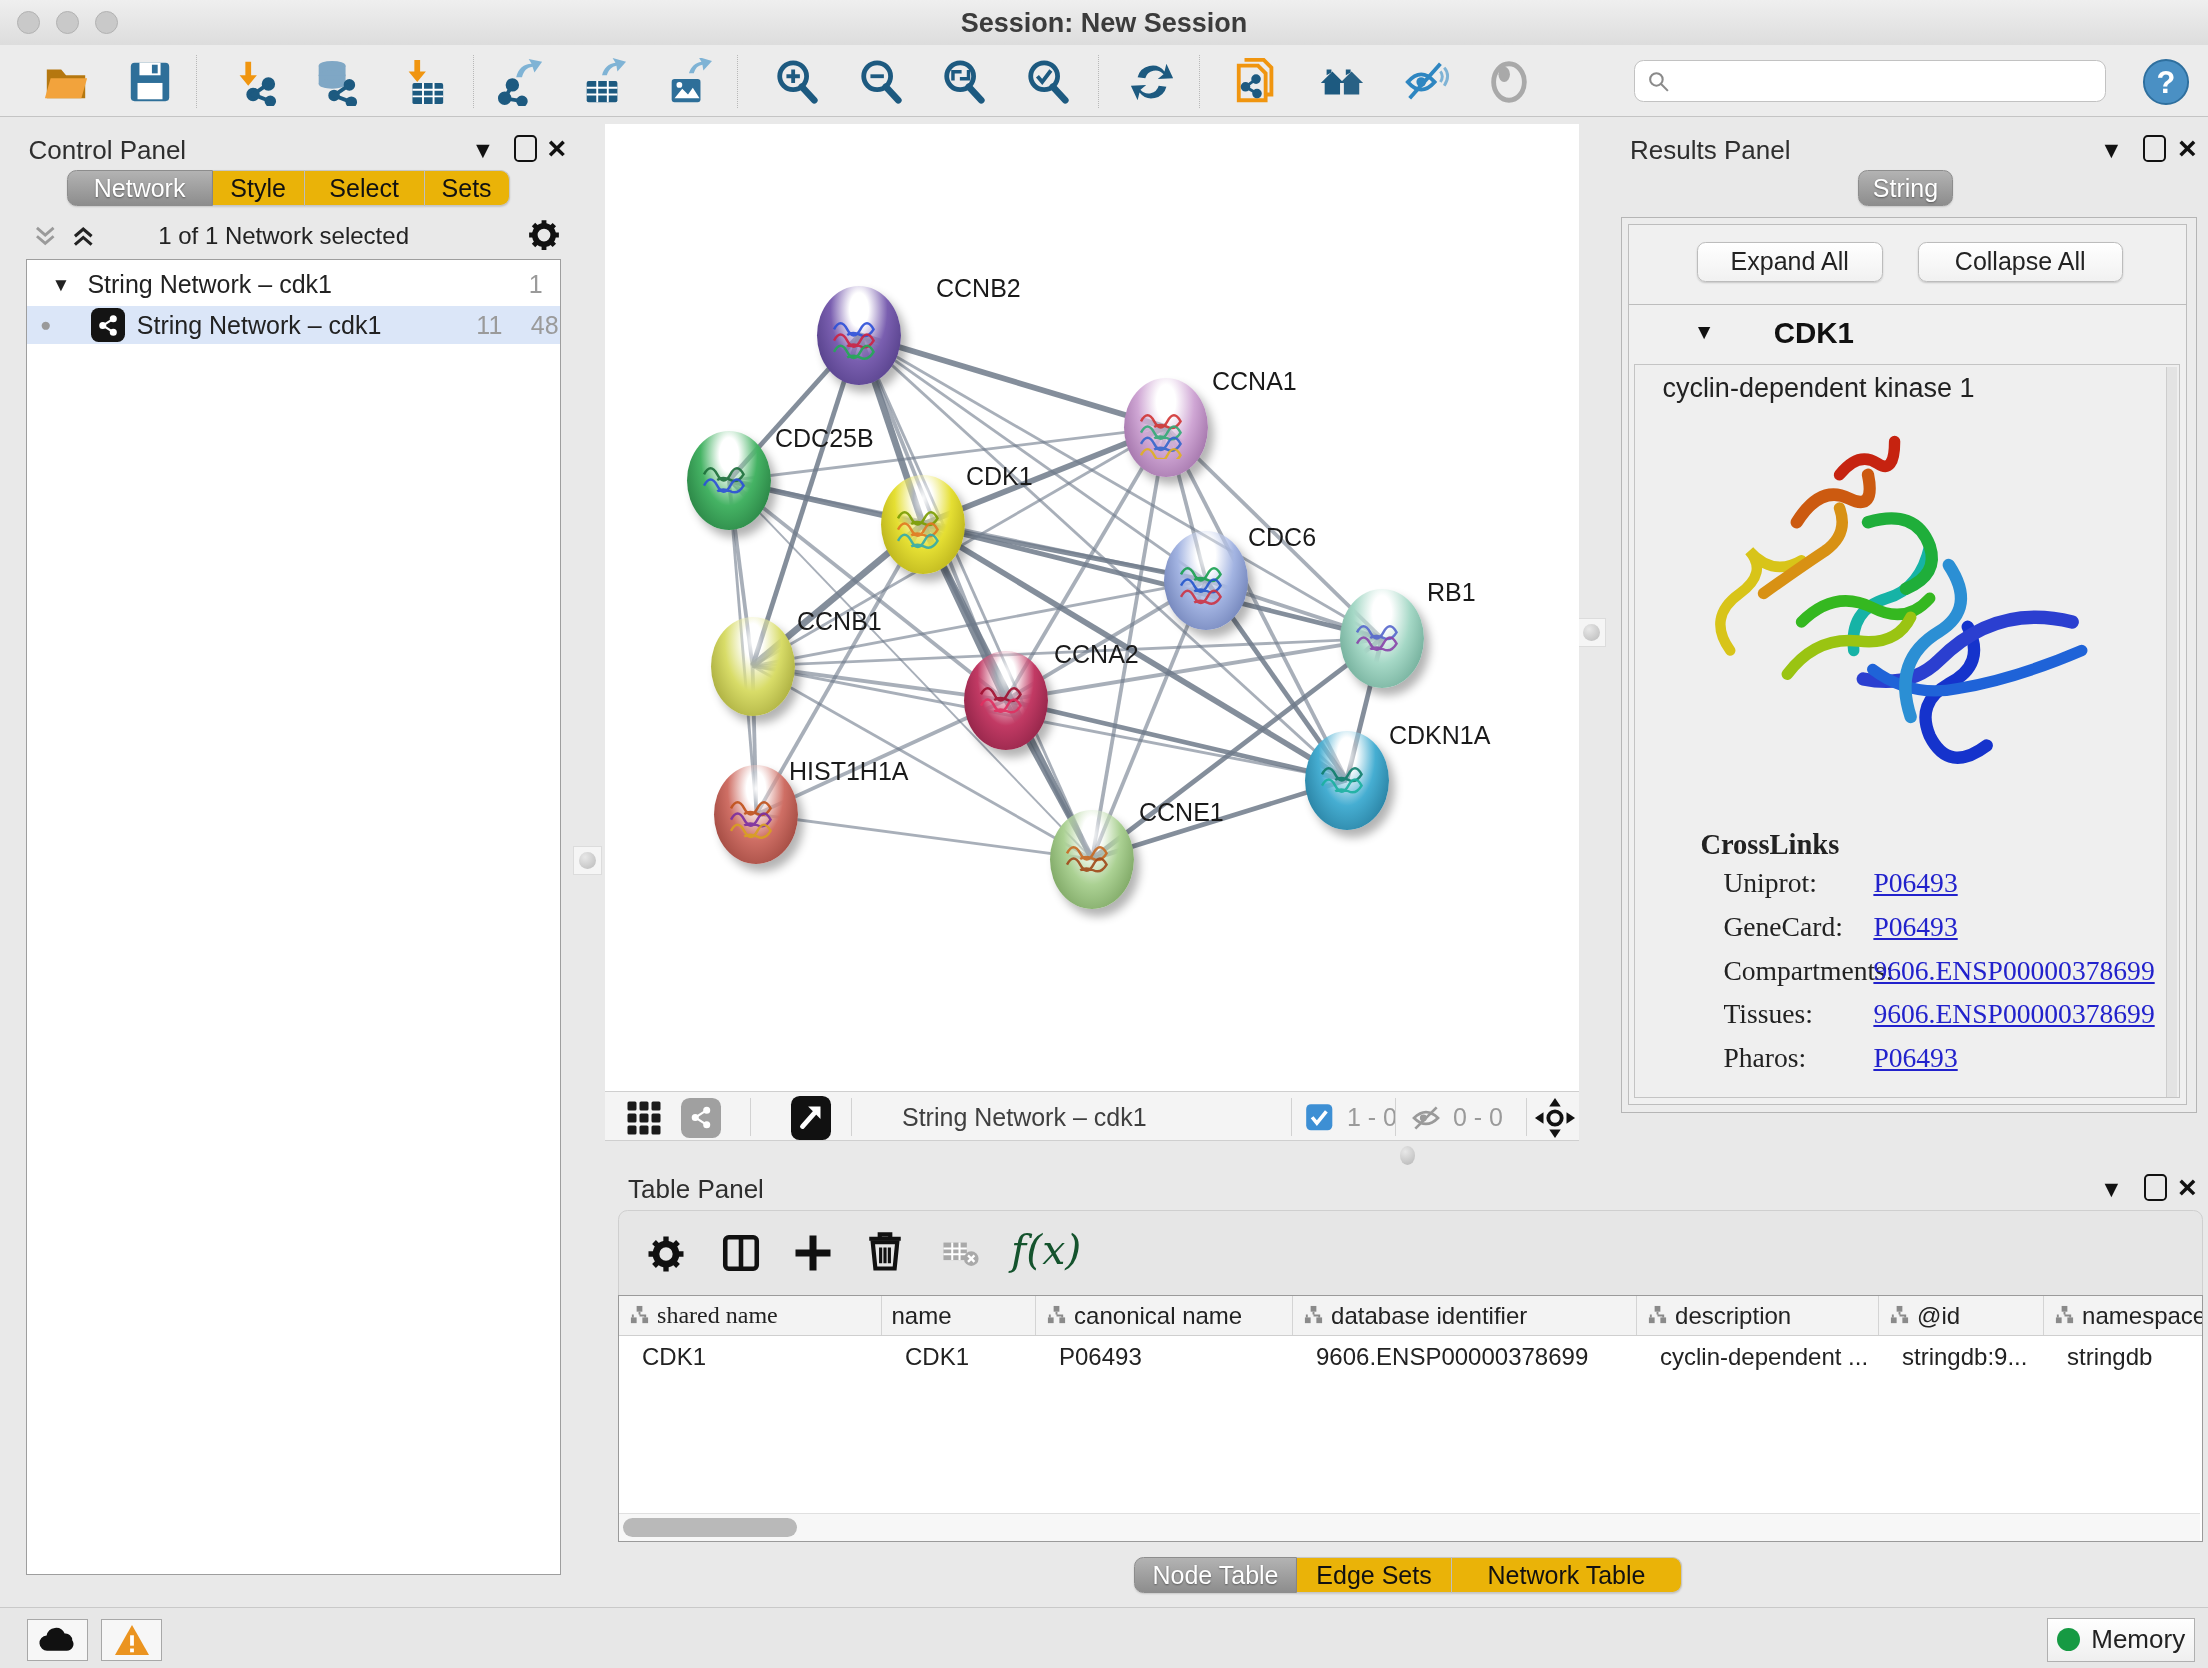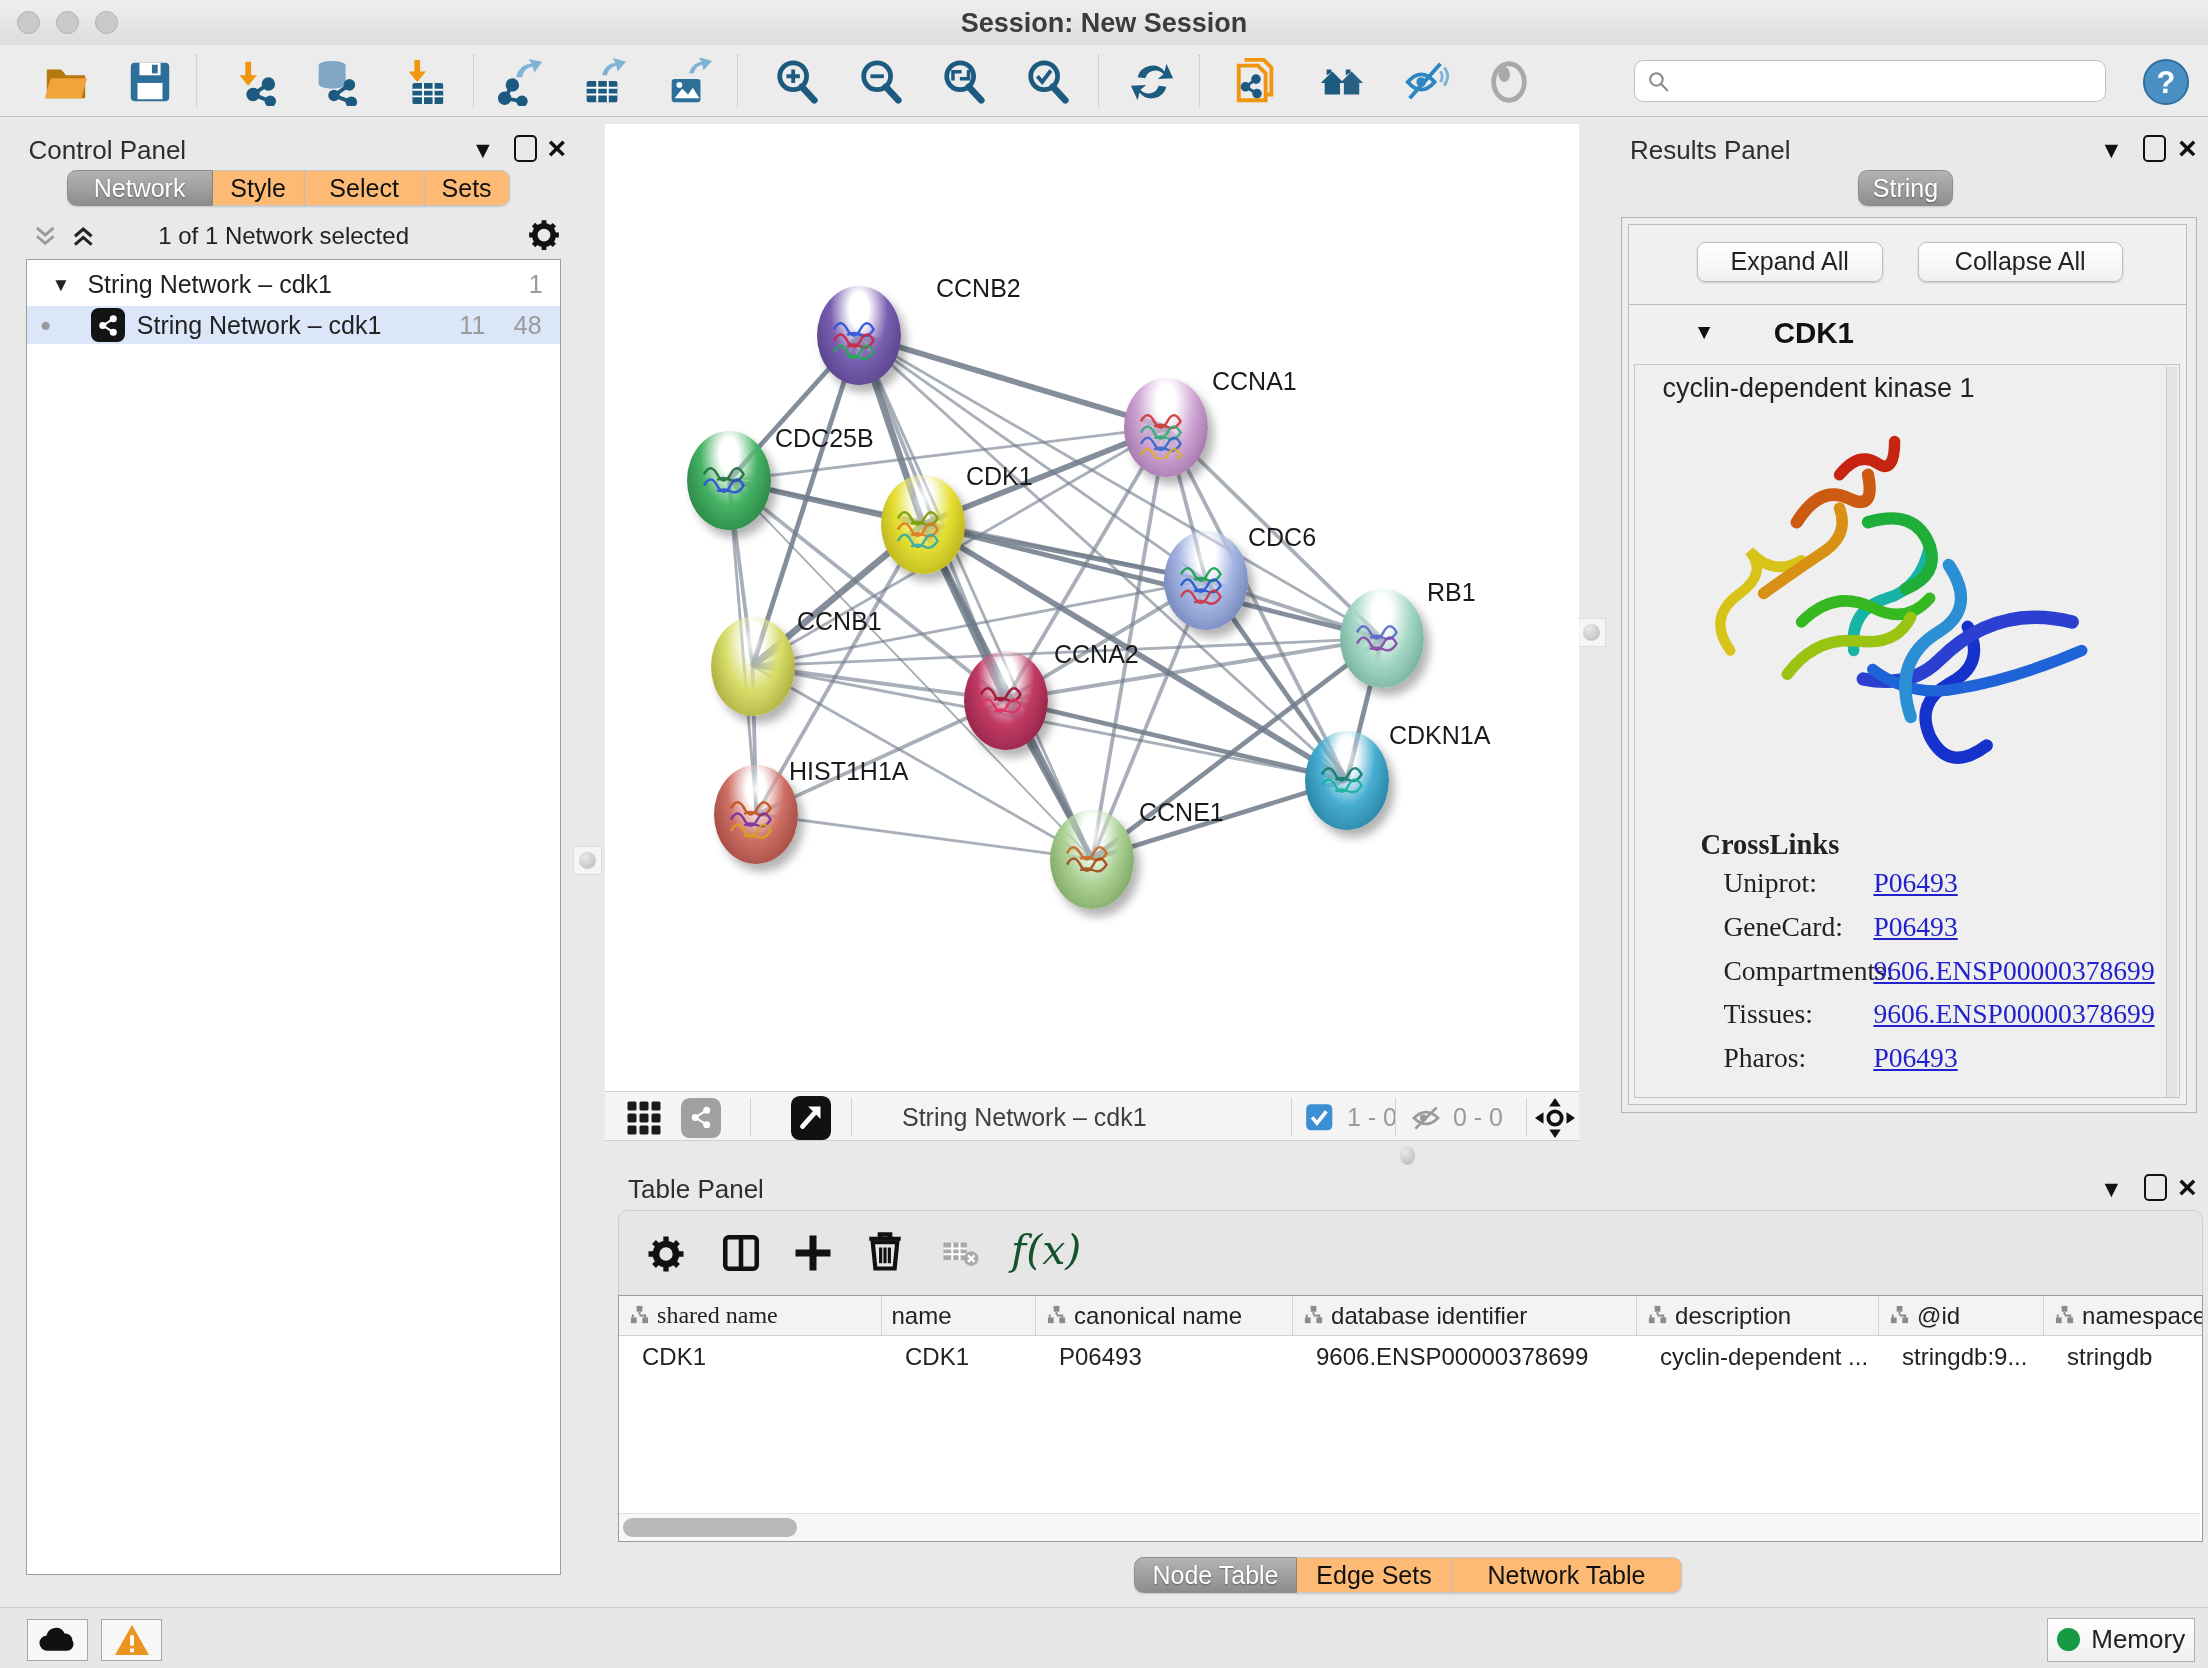--- a/index.html
+++ b/index.html
@@ -28,21 +28,21 @@
 
   
   .panel-head { position:absolute; font-size:26px; color:#2e2e2e; }
   .ph-ico { position:absolute; font-size:23px; color:#111; }
   .float-ico { position:absolute; width:23px; height:27px; border:2.9px solid #111; border-radius:4.8px; }
   .close-ico { position:absolute; font-size:32px; font-weight:bold; color:#111; line-height:27px; }
 
   
   .seg { position:absolute; display:flex; height:36px; }
   .seg .t { display:flex; align-items:center; justify-content:center; font-size:25px;
-    background:#fdba74; border:1px solid #c6c6c6; border-left:none; color:#111;
+    background:#eab308; border:1px solid #c6c6c6; border-left:none; color:#111;
     box-shadow:0 1px 1.9px rgba(0,0,0,.15); }
   .seg .t:first-child { border-left:1px solid #c6c6c6; border-radius:9.5px 0 0 9.5px; }
   .seg .t:last-child { border-radius:0 9.5px 9.5px 0; }
   .seg .t.sel { background:linear-gradient(#b3b3b3,#8d8d8d); color:#fff; border-color:#8d8d8d;
     text-shadow:0 1px 1.9px rgba(0,0,0,.4); }
   .seg .t.single { border-radius:9.5px; border-left:1px solid #8d8d8d; }
 
   
   .tree-box { left:26px; top:259px; width:535px; height:1316px; background:#fff;
               border:1px solid #9e9e9e; }
@@ -307,21 +307,21 @@
             <g fill="#fff" stroke="#fff" stroke-width="2.2">
               <circle cx="17" cy="5" r="2.6"></circle>
               <circle cx="17" cy="19" r="2.6"></circle>
               <circle cx="6" cy="12" r="2.6"></circle>
               <path d="M17 5 6 12l11 7" fill="none"></path>
             </g>
           </svg>
       </span>
       <span style="margin-left:11.4px">String Network – cdk1</span>
       <span class="cnt" style="margin-left:auto">11</span>
-      <span class="cnt" style="margin-left:28.5px; margin-right:18px">48</span>
+      <span class="cnt" style="margin-left:28.5px; margin-right:1px">48</span>
     </div>
   </div>
 </div>
 
 <div class="splitter-handle" style="left:573px; top:846px">
     <i></i>
   </div>
 <div class="splitter-handle" style="left:1577px; top:618px">
     <i></i>
   </div>

